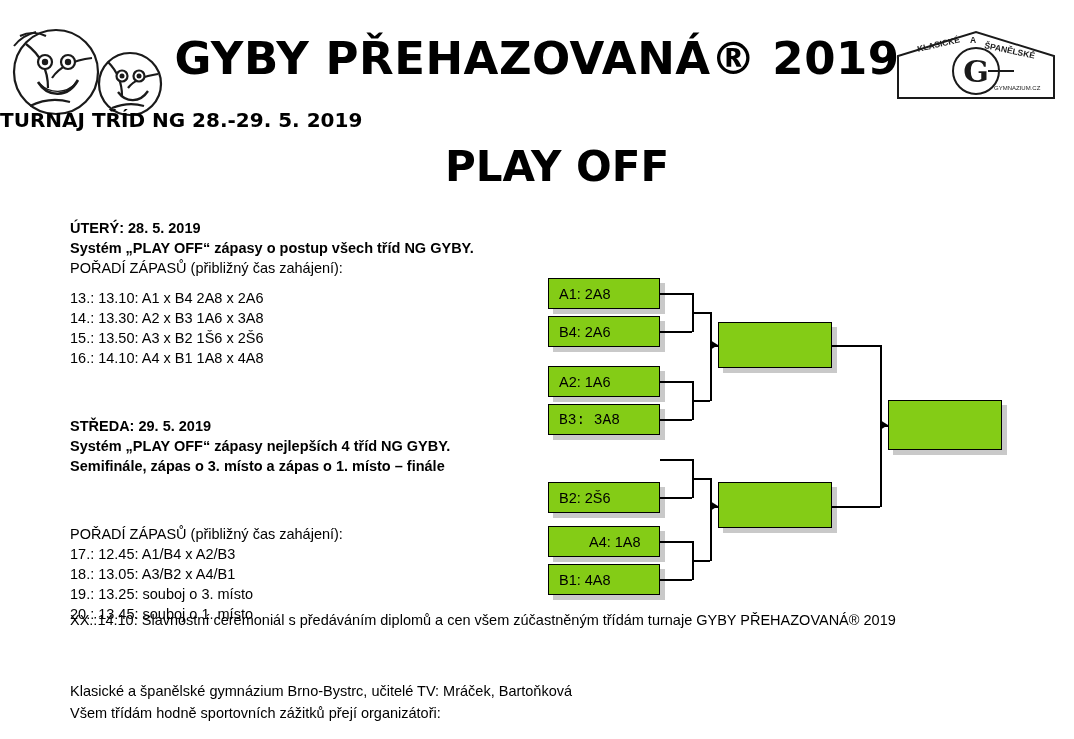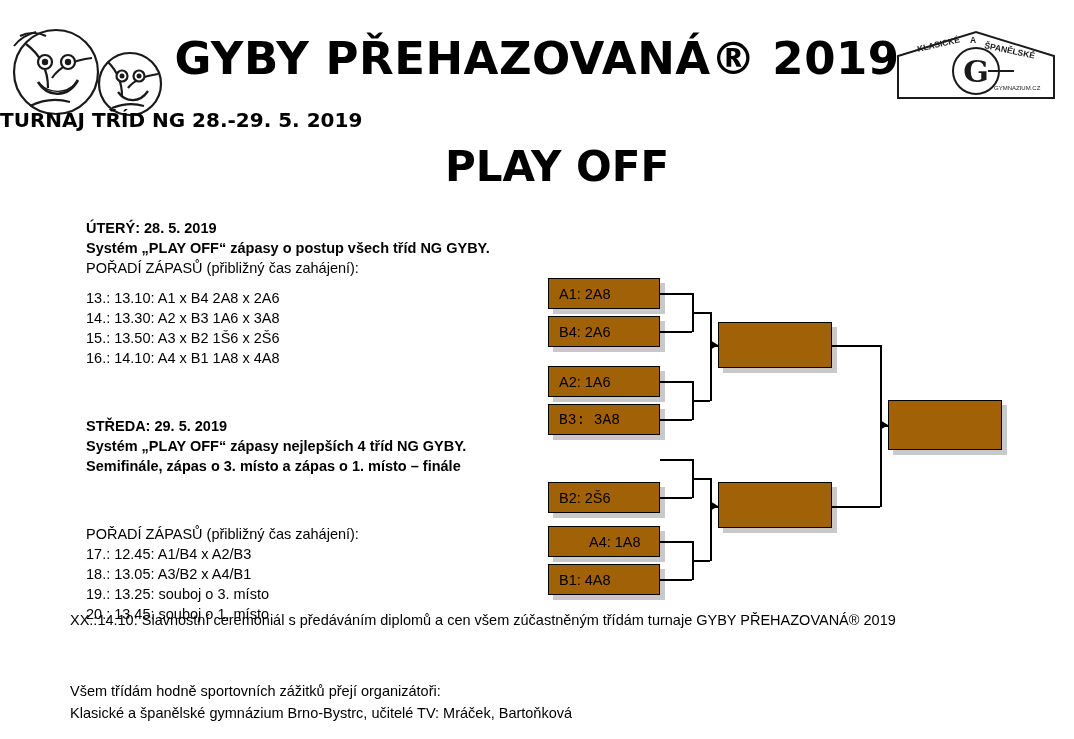--- a/index.html
+++ b/index.html
@@ -71,21 +71,21 @@
   
   .body-text {
     position: absolute;
     left: 70px;
     top: 218px;
     width: 470px;
     font-size: 14.5px;
     line-height: 20px;
   }
   .body-text .b { font-weight: bold; }
-  .blk { margin-bottom: 0; margin-left: 16px; }
+  .blk { margin-bottom: 0; }
   .spacer-lg { height: 28px; }
   .spacer-md { height: 20px; }
   .spacer-sm { height: 10px; }
 
   .wide-line {
     position: absolute;
     left: 70px;
     top: 610px;
     width: 980px;
     font-size: 14.5px;
@@ -104,21 +104,21 @@
   .bracket {
     position: absolute;
     left: 548px;
     top: 278px;
     width: 510px;
     height: 320px;
   }
   .box {
     position: absolute;
     box-sizing: border-box;
-    background: #a16207;
+    background: #84cc16;
     border: 1.5px solid #000000;
     box-shadow: 5px 5px 0 0 #c9c9c9;
     font-size: 14.5px;
     display: flex;
     align-items: center;
     padding-left: 10px;
     font-family: "Liberation Sans", sans-serif;
     text-align: center;
   }
   .box.r1 { width: 112px; height: 31px; }
@@ -235,22 +235,22 @@
     <div>17.: 12.45: A1/B4 x A2/B3</div>
     <div>18.: 13.05: A3/B2 x A4/B1</div>
     <div>19.: 13.25: souboj o 3. místo</div>
     <div>20.: 13.45: souboj o 1. místo</div>
   </div>
 </div>
 
 <div class="wide-line">XX.:14.10: Slavnostní ceremoniál s předáváním diplomů a cen všem zúčastněným třídám turnaje GYBY PŘEHAZOVANÁ® 2019</div>
 
 <div class="footer-text">
+  <div>Klasické a španělské gymnázium Brno-Bystrc, učitelé TV: Mráček, Bartoňková</div>
   <div>Všem třídám hodně sportovních zážitků přejí organizátoři:</div>
-  <div>Klasické a španělské gymnázium Brno-Bystrc, učitelé TV: Mráček, Bartoňková</div>
 </div>
 
 <div class="bracket">
 
   <div class="box r1" style="left:0px;  top:0px;">A1: 2A8</div>
   <div class="box r1" style="left:0px;  top:38px;">B4: 2A6</div>
   <div class="box r1" style="left:0px;  top:88px;">A2: 1A6</div>
   <div class="box r1" style="left:0px;  top:126px;font-family:Liberation Mono, monospace;">B3: 3A8</div>
   <div class="box r1" style="left:0px;  top:204px;">B2: 2Š6</div>
   <div class="box r1" style="left:0px;  top:248px;padding-left:40px;">A4: 1A8</div>

